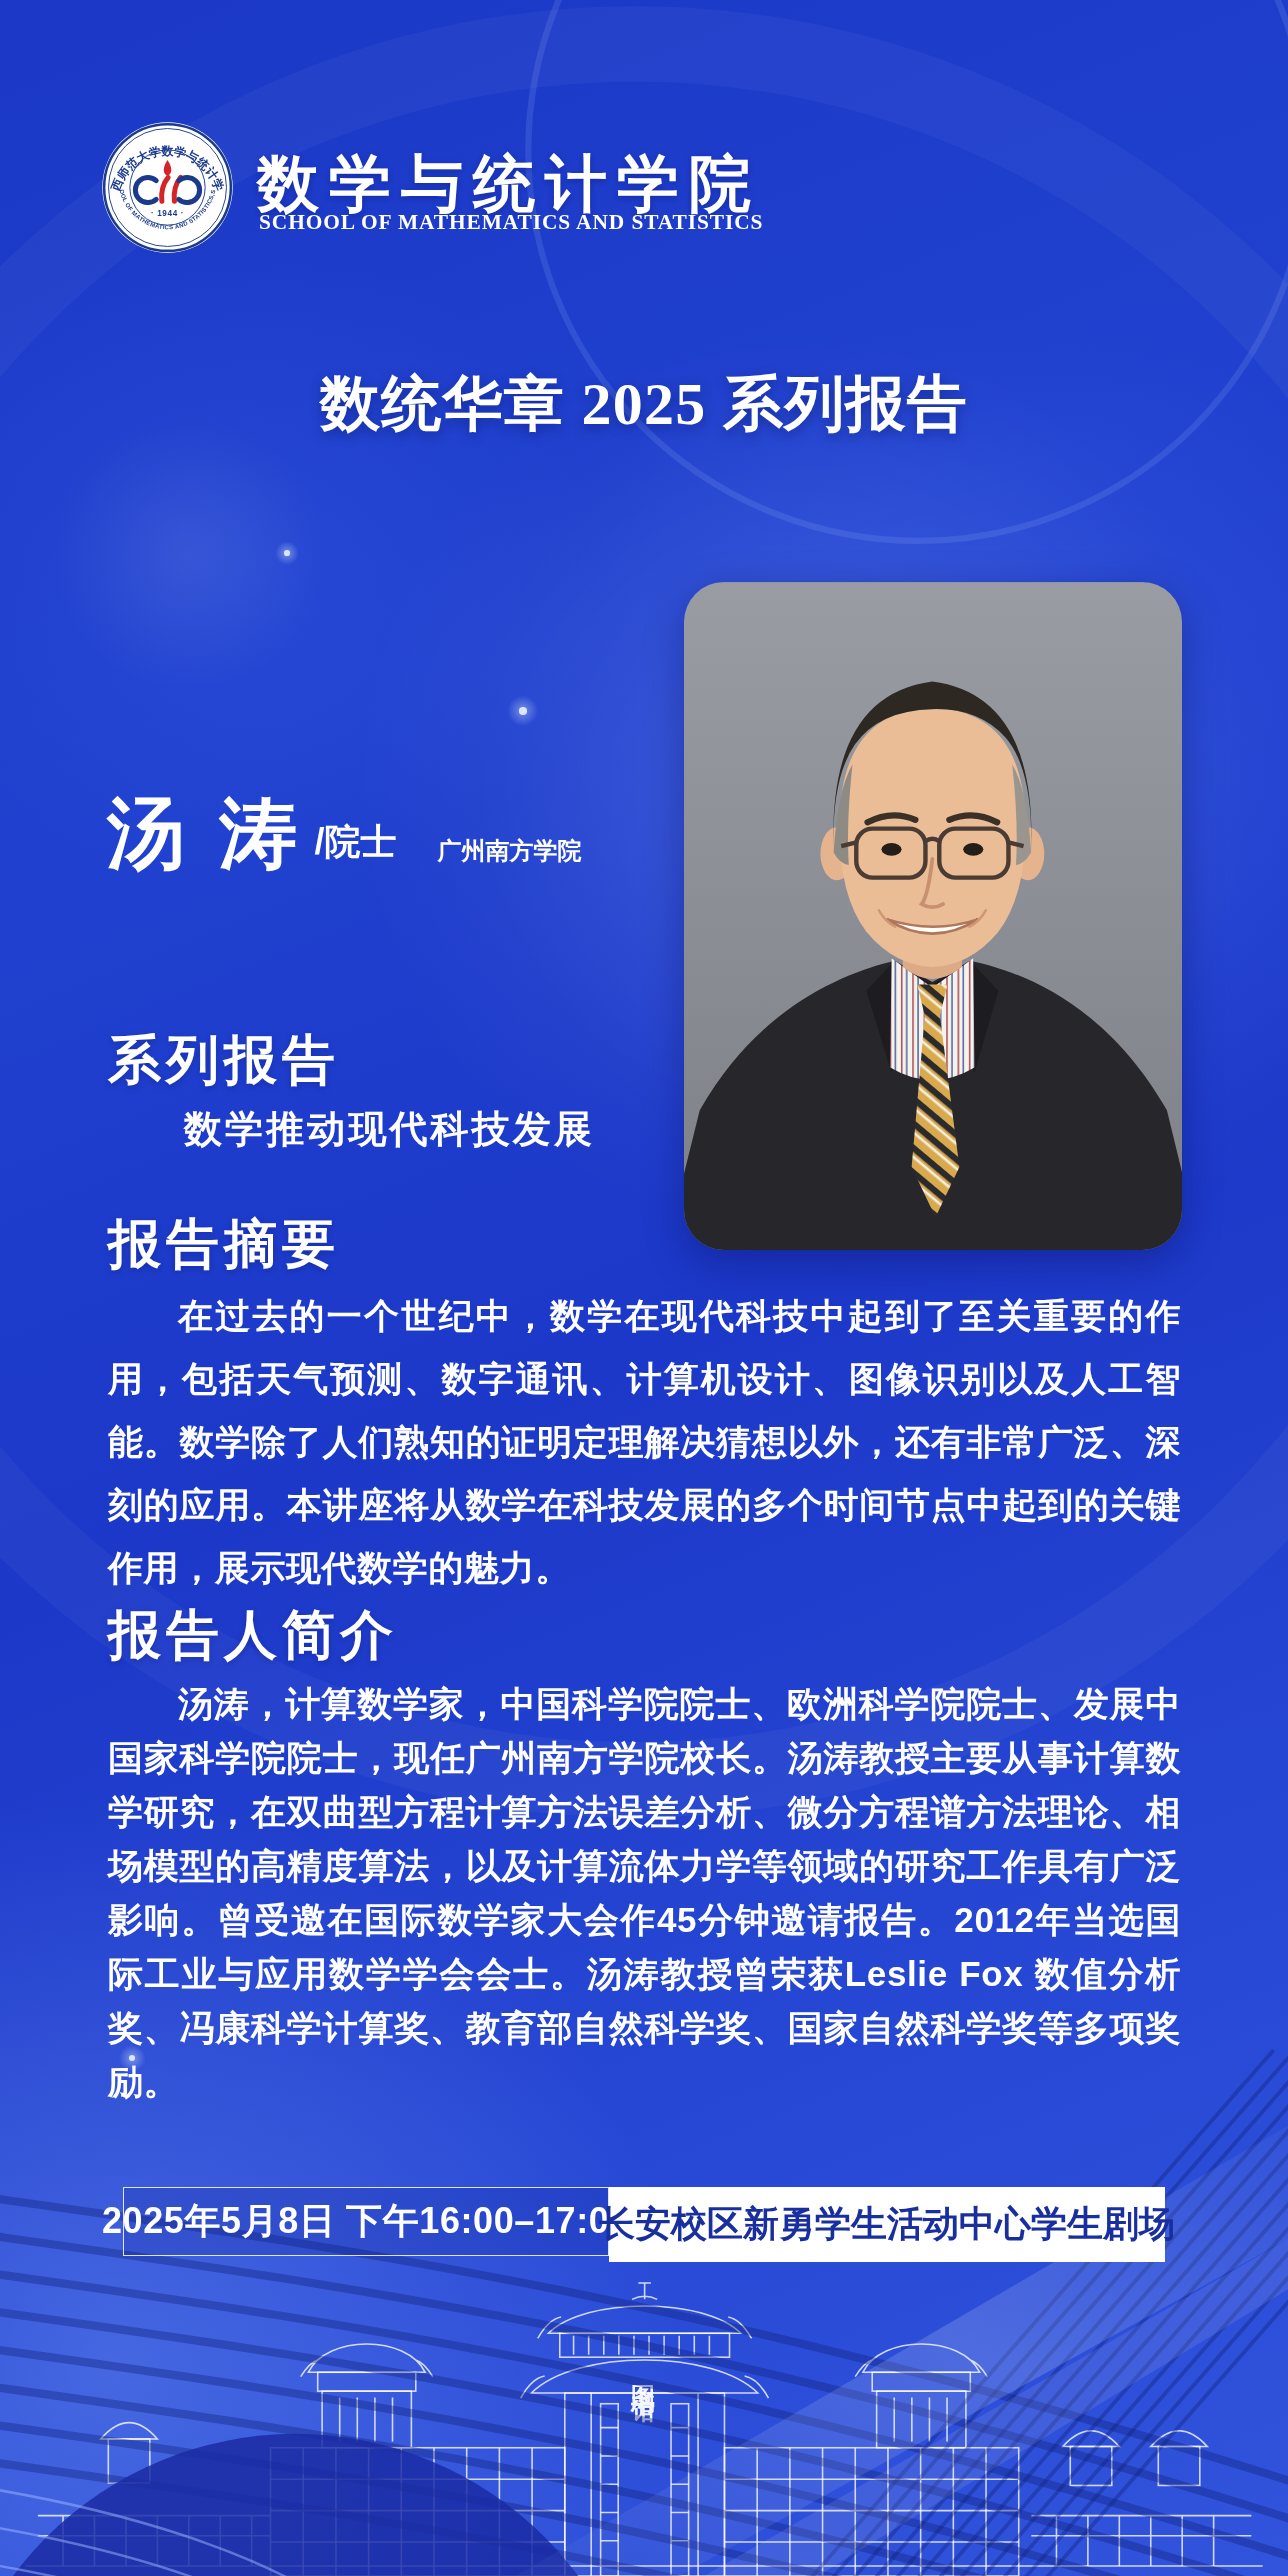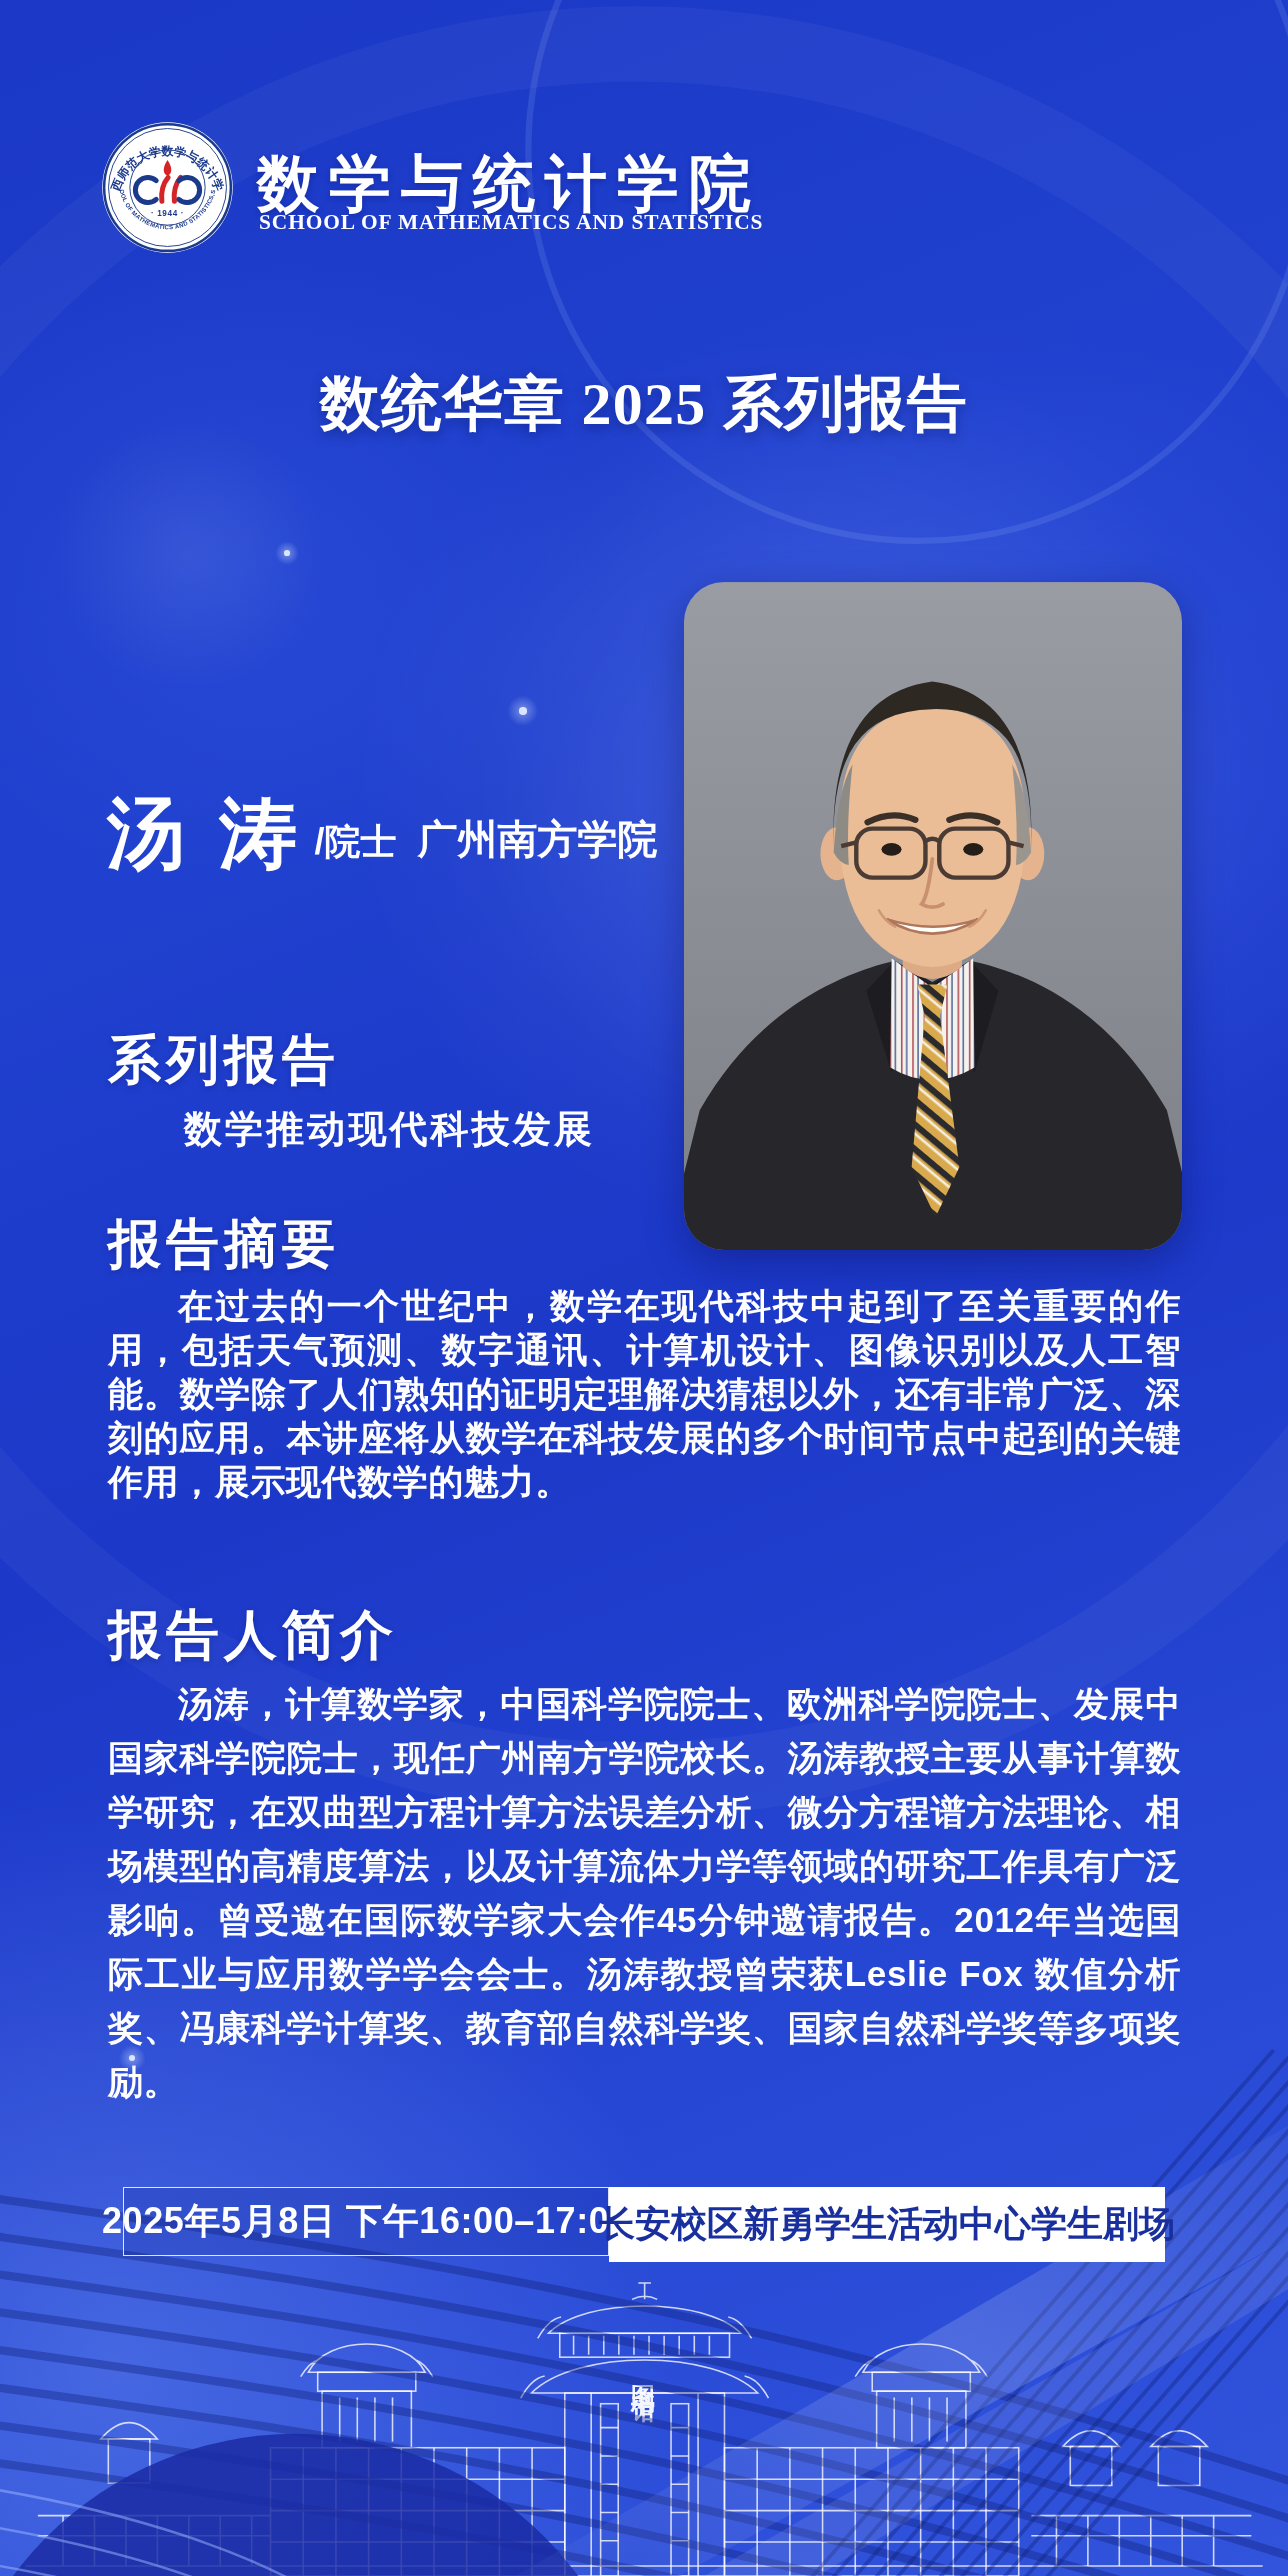--- a/index.html
+++ b/index.html
@@ -23,25 +23,25 @@
     font-family:"Liberation Serif","DejaVu Serif",serif;font-size:60px;font-weight:700;letter-spacing:1.3px;
     text-shadow:0 3.8px 11.3px rgba(0,10,70,.35);white-space:nowrap;}
 
   
   .photo{position:absolute;left:684px;top:582px;width:498px;height:668px;border-radius:40px;overflow:hidden;box-shadow:0 11.3px 38px rgba(0,10,80,.35);}
 
   
   .speaker{position:absolute;left:107px;top:794px;display:flex;align-items:flex-end;white-space:nowrap;}
   .speaker-name{font-size:78px;font-weight:900;letter-spacing:6.3px;line-height:1;}
   .speaker-title{font-size:36px;font-weight:700;margin-left:11px;margin-bottom:5px;}
-  .speaker-org{font-size:40px;font-weight:700;margin-left:21px;margin-bottom:5px;}
+  .speaker-org{font-size:24px;font-weight:700;margin-left:41px;margin-bottom:5px;}
 
   .sec-heading{position:absolute;left:108px;font-size:53px;font-weight:800;letter-spacing:5px;white-space:nowrap;text-shadow:0 1.9px 6.3px rgba(0,10,80,.25);}
   .report-title-content{position:absolute;left:184px;top:1104px;font-size:38px;font-weight:600;letter-spacing:3.1px;white-space:nowrap;}
-  .para{position:absolute;left:108px;width:1073px;font-size:35px;font-weight:600;line-height:44px;text-align:justify;text-indent:2em;letter-spacing:0.6px;}
+  .para{position:absolute;left:108px;width:1073px;font-size:35px;font-weight:600;line-height:63px;text-align:justify;text-indent:2em;letter-spacing:0.6px;}
   .para.bio{line-height:54px;}
 
   
   .event-bar{position:absolute;left:123px;top:2187px;height:70px;display:flex;}
   .event-datetime{width:484px;height:67px;border:1.9px solid rgba(255,255,255,.85);background:rgba(12,30,140,.18);
     display:flex;align-items:center;justify-content:center;font-size:36px;font-weight:700;letter-spacing:0.6px;white-space:nowrap;}
   .event-venue{width:556px;height:75px;background:#ffffff;color:#1a2f9e;
     display:flex;align-items:center;justify-content:center;font-size:36px;font-weight:700;white-space:nowrap;}
 
   .building-label{position:absolute;left:630px;top:2365px;width:29px;

